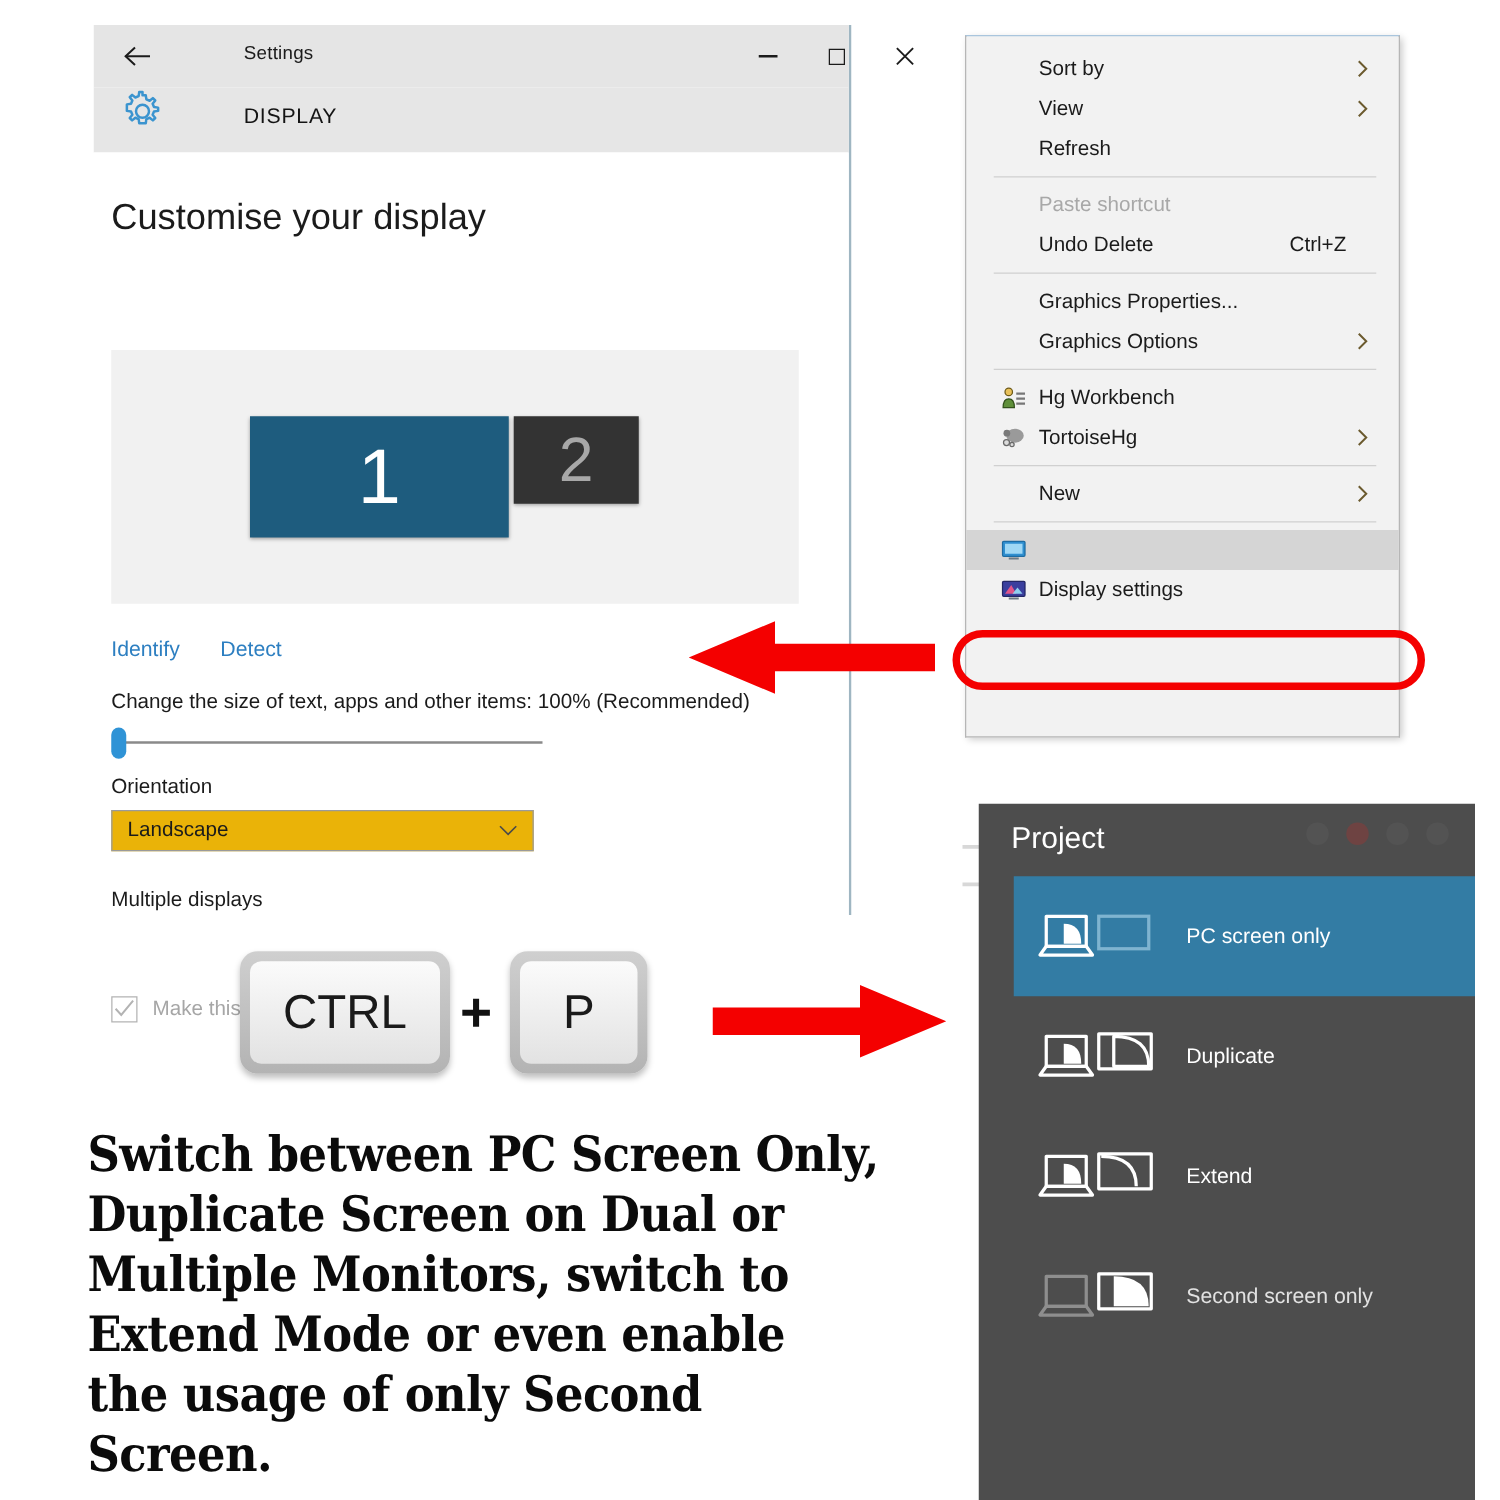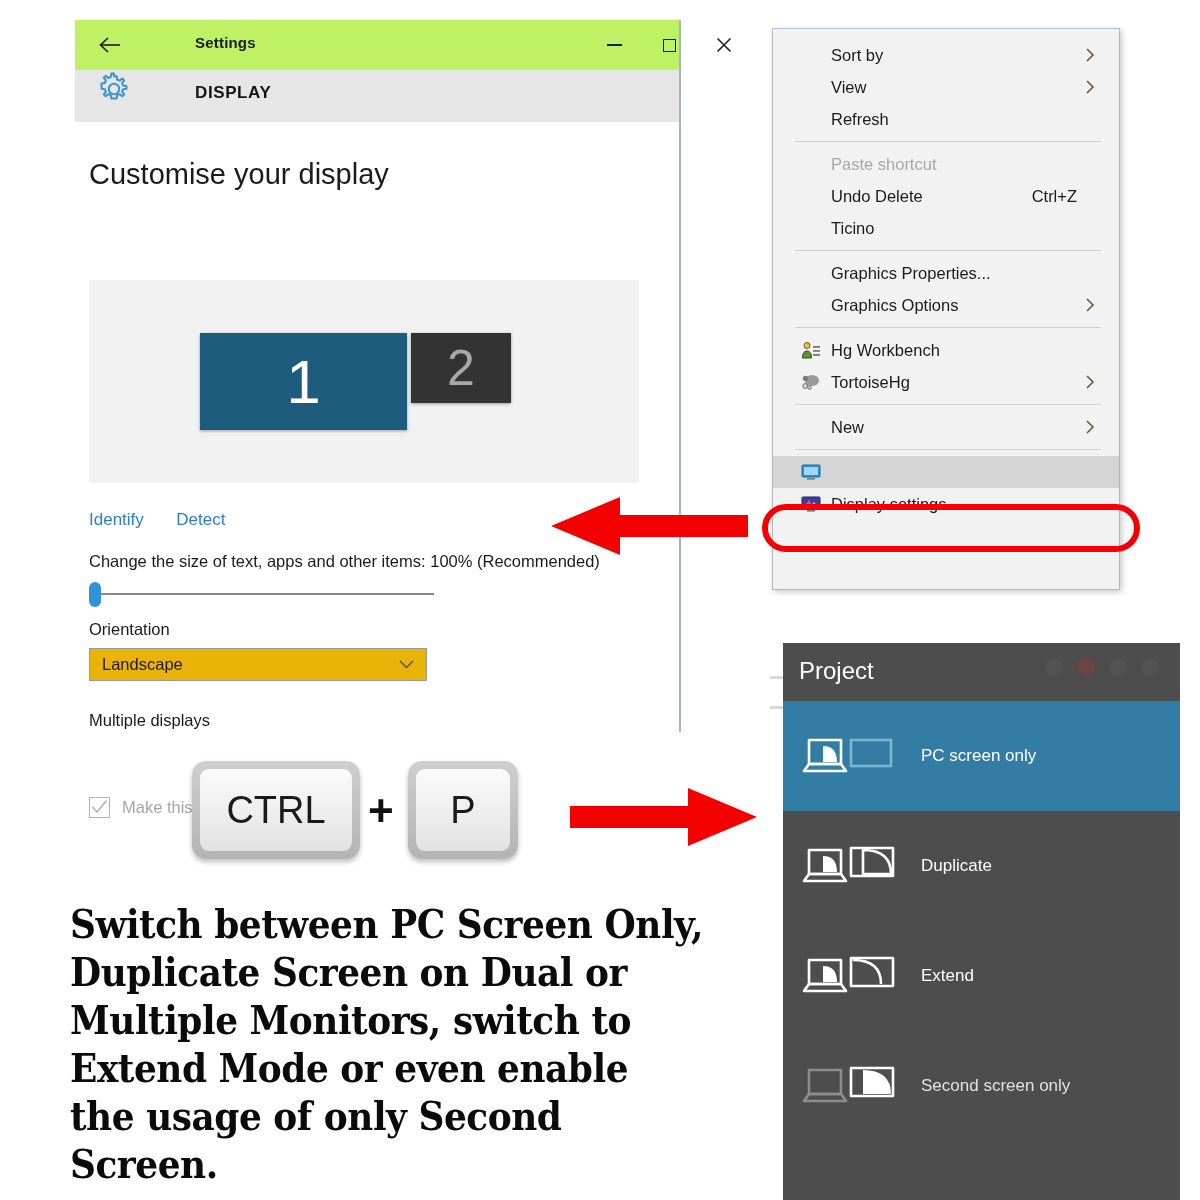--- a/index.html
+++ b/index.html
@@ -13,21 +13,21 @@
   .abs{position:absolute;}
 
   
   #settings-window{
     left:75px; top:20px; width:606px; height:712px;
     background:#ffffff;
     border-right:2px solid #9fb6c2;
     box-sizing:border-box;
   }
   #settings-titlebar{
-    height:50px; background:#bef264; position:relative;font-weight:bold;
+    height:50px; background:#e5e5e5; position:relative;
   }
   #back-arrow{
     position:absolute; left:22px; top:13px; width:26px; height:24px;
     cursor:pointer; color:#1b1b1b;
   }
   #settings-title-text{
     position:absolute; left:120px; top:14px;
     font-size:15px; color:#1b1b1b; letter-spacing:0.2px;
   }
   .winbtn{
@@ -40,21 +40,21 @@
   #btn-close{left:632px;}
   .winbtn .bar{width:15px;height:1.6px;background:#1b1b1b;}
   .winbtn .sq{width:13px;height:13px;border:1.6px solid #1b1b1b;box-sizing:border-box;}
 
   #settings-subheader{
     height:52px;background:#e6e6e6;position:relative;
   }
   #gear-icon{position:absolute;left:22px;top:2px;}
   #display-heading{
     position:absolute;left:120px;top:13px;
-    font-size:17px;font-weight:bold;color:#141414;letter-spacing:0.6px;
+    font-size:17px;font-weight:normal;color:#141414;letter-spacing:0.6px;
   }
 
   #settings-body{background:#fff;height:610px;position:relative;}
   #customise-heading{
     position:absolute;left:14px;top:36px;
     font-size:29px;color:#1b1b1b;font-weight:400;
   }
 
   #monitor-canvas{
     position:absolute;left:14px;top:158px;width:550px;height:203px;
@@ -192,32 +192,32 @@
     transform:scaleX(0.92);
     transform-origin:left top;
   }
 
   
   #project-panel{
     left:783px;top:643px;width:397px;height:557px;
     background:#4d4d4d;
   }
   #project-header{
-    height:58px;position:relative;
+    height:58px;position:relative;margin-left:10px;
   }
   #project-title{
     position:absolute;left:16px;top:14px;
     font-size:24px;color:#ffffff;font-weight:400;
   }
   #project-blur-dots{
     position:absolute;right:6px;top:10px;width:150px;height:40px;
     opacity:.5;
   }
   .proj-item{
-    height:110px;display:flex;align-items:center;cursor:pointer;
+    height:96px;display:flex;align-items:center;cursor:pointer;margin-left:28px;
   }
   .proj-item.selected{background:#337ca4;}
   .proj-item .pi-icon{margin-left:18px;width:96px;height:52px;flex:none;}
   .proj-item .pi-label{
     margin-left:24px;font-size:17px;color:#ffffff;
   }
   .proj-item.dim .pi-label{color:#e2e2e2;}
 
   .faint-line{
     position:absolute;background:#d8d8d8;height:3px;
@@ -333,23 +333,20 @@
   </div>
 
   <div class="cm-sep"></div>
 
   <div class="cm-item disabled">
     <span class="cm-label">Paste shortcut</span>
   </div>
   <div class="cm-item">
     <span class="cm-label">Undo Delete</span>
     <span class="cm-accel">Ctrl+Z</span>
-  </div>
-  <div class="cm-item">
-    <span class="cm-label">Ticino</span>
   </div>
 
   <div class="cm-sep"></div>
 
   <div class="cm-item">
     <span class="cm-label">Graphics Properties...</span>
   </div>
   <div class="cm-item">
     <span class="cm-label">Graphics Options</span>
     <svg class="cm-sub" viewBox="0 0 10 14">

